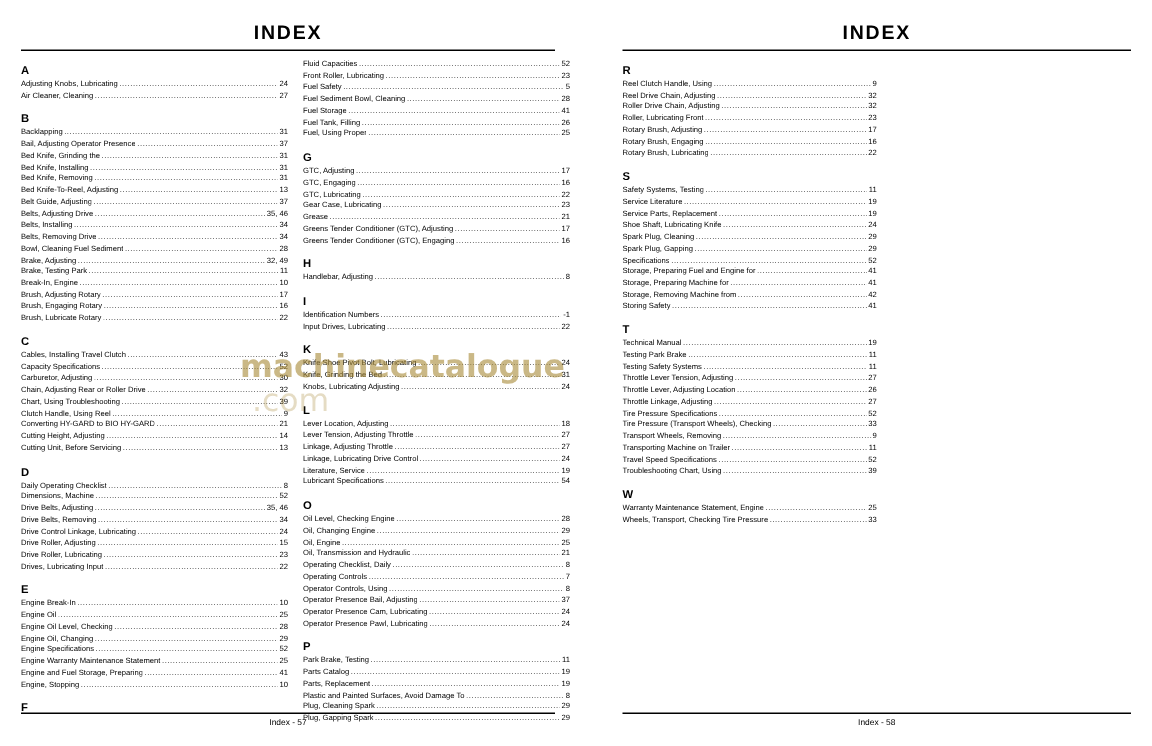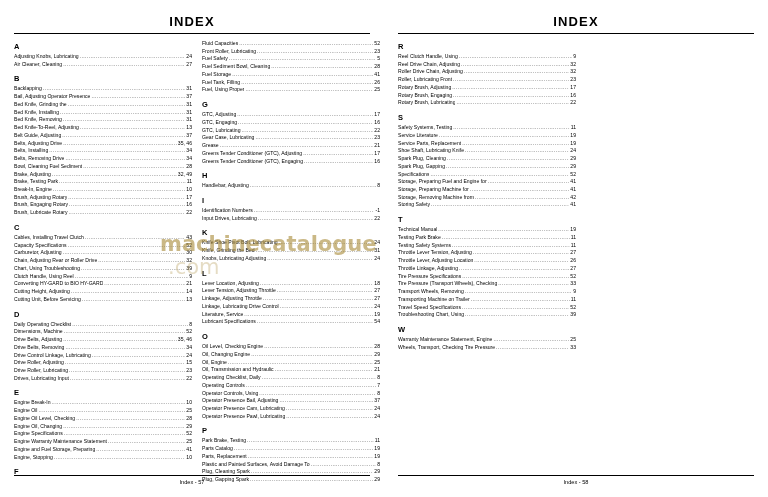--- a/index.html
+++ b/index.html
@@ -12,20 +12,21 @@
     height: 497px;
     font-family: "Liberation Sans", sans-serif;
     color: #000;
     overflow: hidden;
     position: relative;
   }
   .spread {
     display: flex;
     width: 768px;
     height: 444px;
+    gap: 17px;
   }
   .page {
     width: 384px;
     height: 497px;
     box-sizing: border-box;
     position: relative;
     padding: 10px 14px 0 14px;
   }
   .page-title {
     text-align: center;

